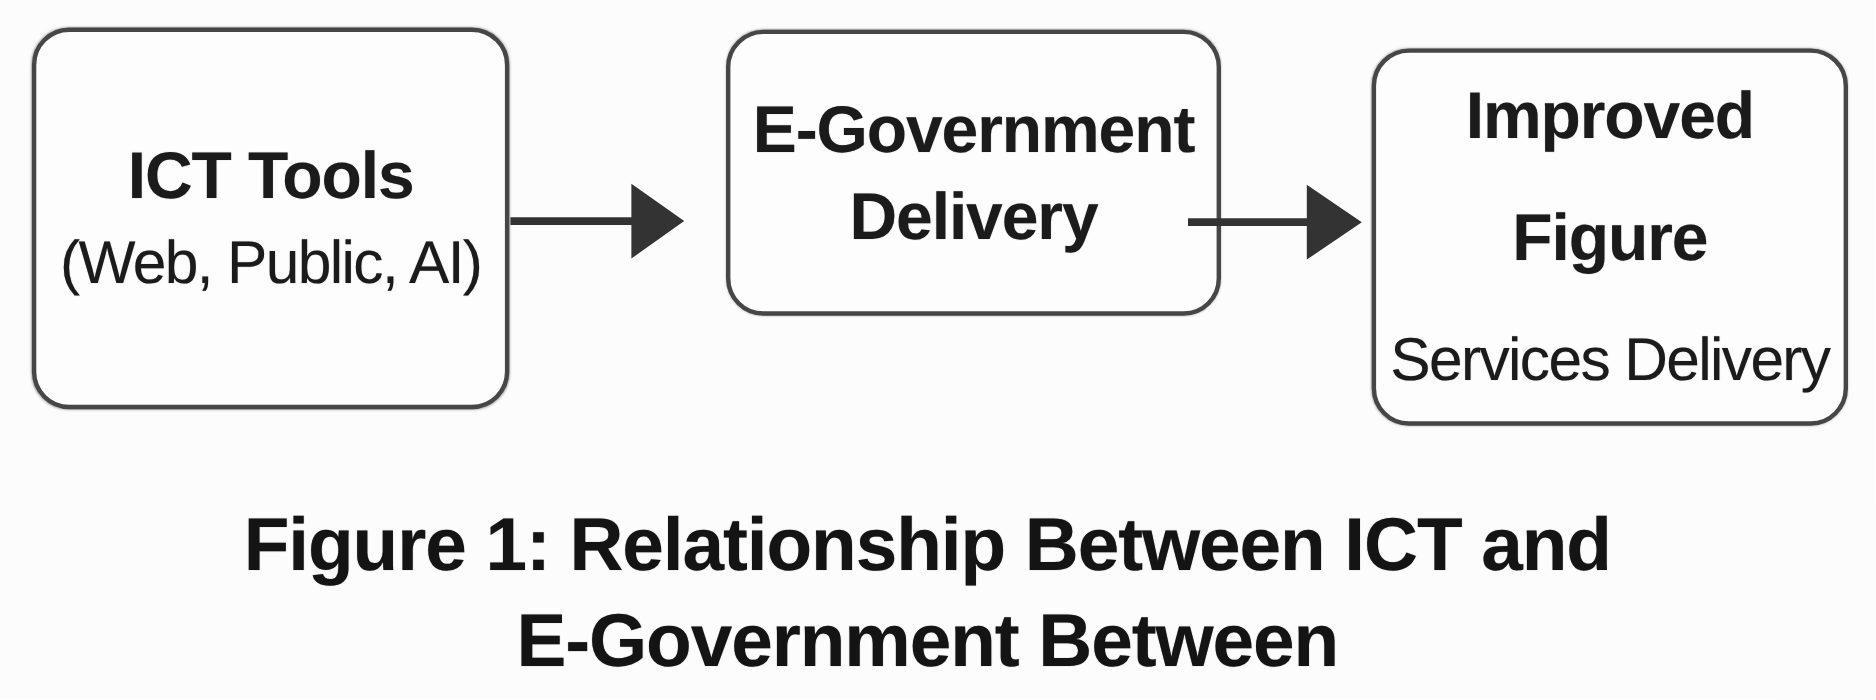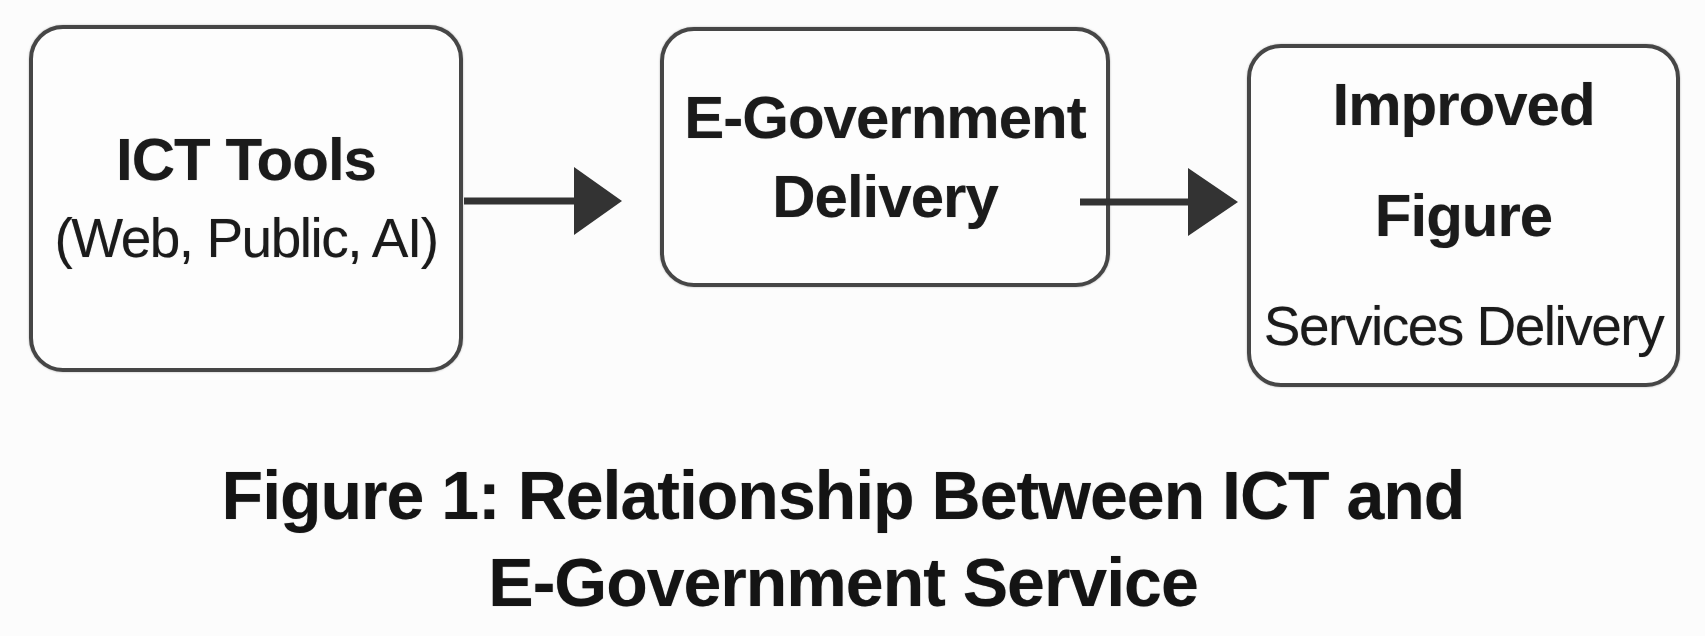--- a/index.html
+++ b/index.html
@@ -99,16 +99,16 @@
       <polygon points="574,167 574,235 622,201"></polygon>
     </g>
     <g>
       <line x1="1080" y1="202" x2="1191" y2="202"></line>
       <polygon points="1188,168 1188,236 1238,202"></polygon>
     </g>
   </svg>
 
   <div class="caption">
     <div class="cap-line">Figure 1: Relationship Between ICT and</div>
-    <div class="cap-line">E-Government Service</div>
+    <div class="cap-line">E-Government Between</div>
   </div>
 
 </div>
 
 </body></html>

